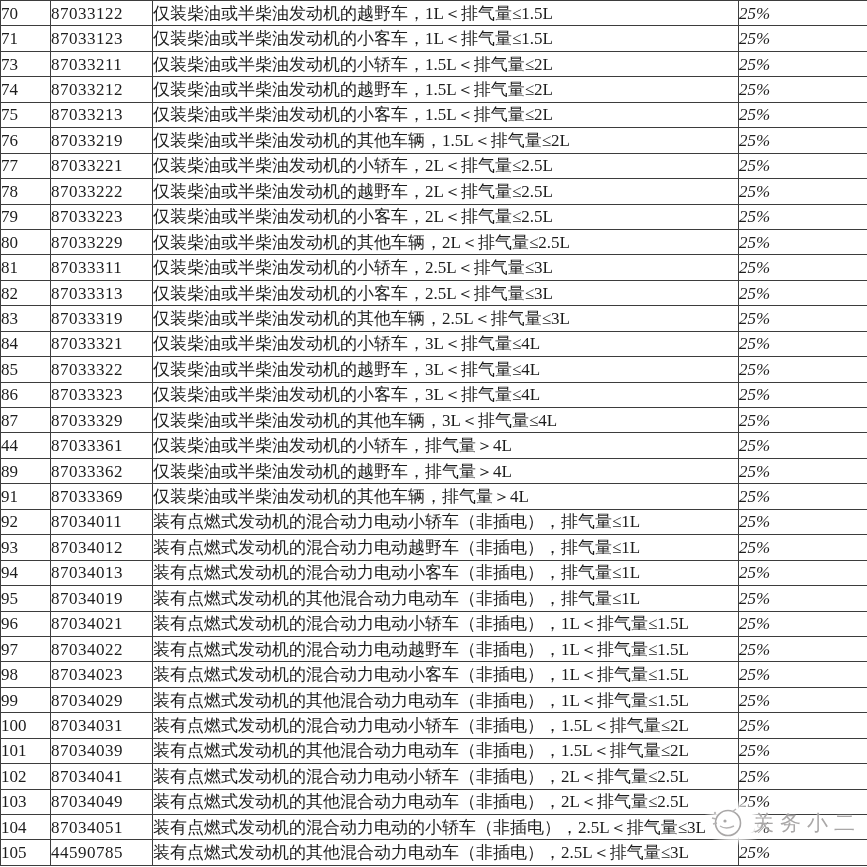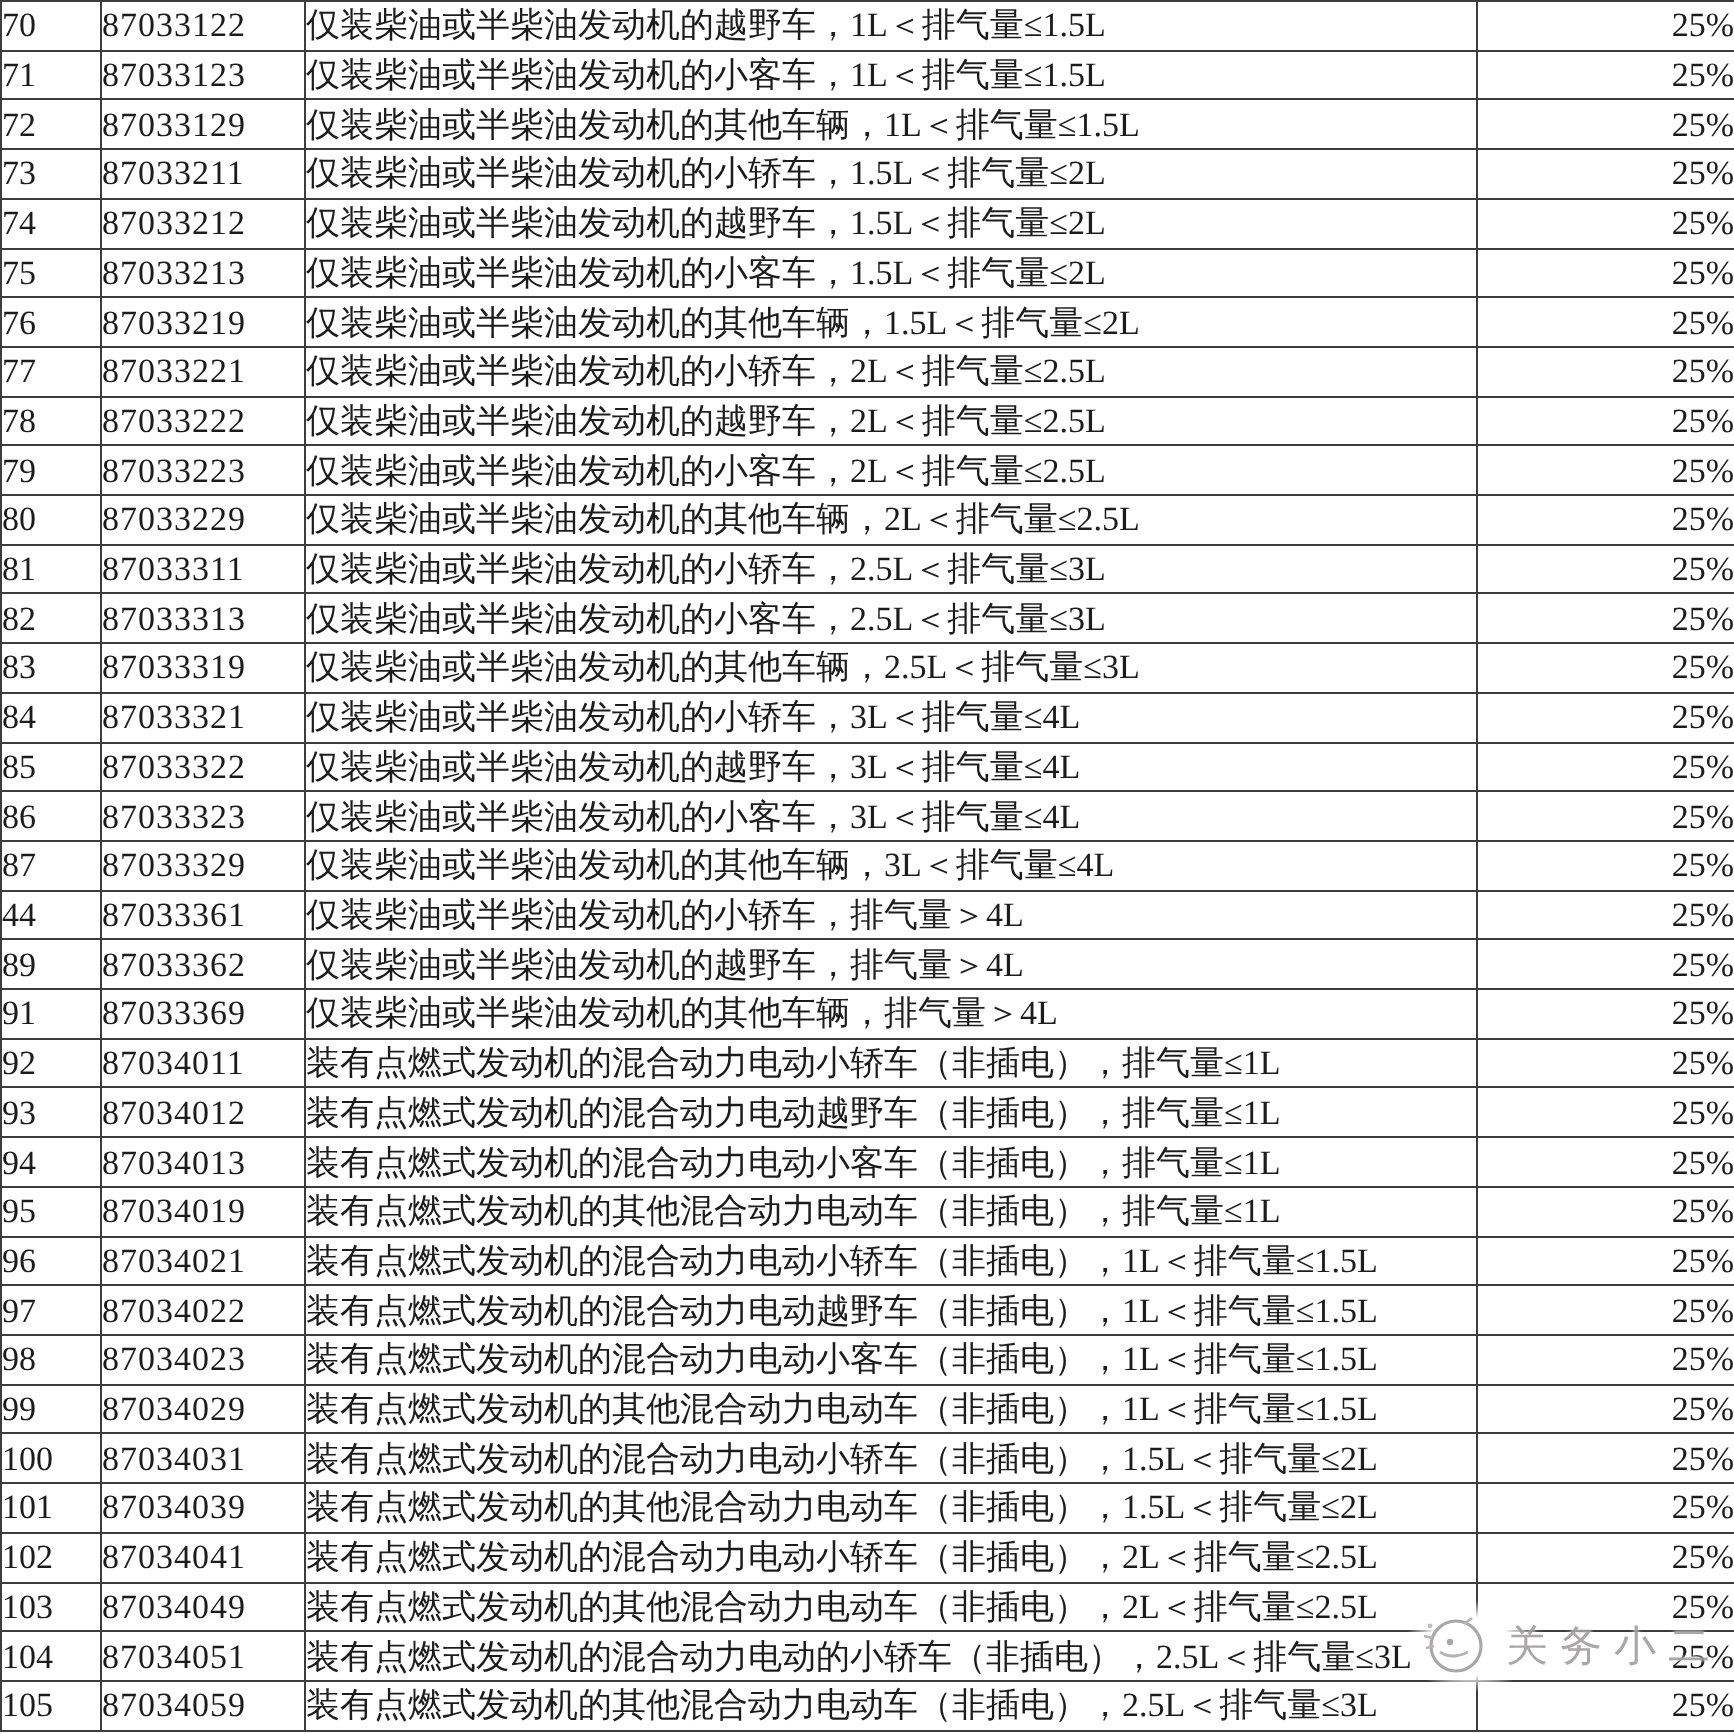--- a/index.html
+++ b/index.html
@@ -29,21 +29,21 @@
     color: #1c1c1c;
     white-space: nowrap;
     overflow: hidden;
     vertical-align: middle;
     line-height: 1;
     padding: 0;
   }
   td.col-no   { padding-left: 3px; }
   td.col-code { padding-left: 7px; letter-spacing: 0.5px; }
   td.col-desc { padding-left: 4px; }
-  td.col-rate { text-align: right; }
+  td.col-rate { text-align: left; font-style: italic; }
   col.c-no   { width: 50px; }
   col.c-code { width: 102px; }
   col.c-desc { width: 586px; }
   col.c-rate { width: 129px; }
 
   
   .watermark {
     position: absolute;
     left: 700px;
     top: 804px;
@@ -98,26 +98,20 @@
           <td class="col-desc">仅装柴油或半柴油发动机的越野车，1L＜排气量≤1.5L</td>
           <td class="col-rate">25%</td>
         </tr>
         <tr>
           <td class="col-no">71</td>
           <td class="col-code">87033123</td>
           <td class="col-desc">仅装柴油或半柴油发动机的小客车，1L＜排气量≤1.5L</td>
           <td class="col-rate">25%</td>
         </tr>
         <tr>
-          <td class="col-no">72</td>
-          <td class="col-code">87033129</td>
-          <td class="col-desc">仅装柴油或半柴油发动机的其他车辆，1L＜排气量≤1.5L</td>
-          <td class="col-rate">25%</td>
-        </tr>
-        <tr>
           <td class="col-no">73</td>
           <td class="col-code">87033211</td>
           <td class="col-desc">仅装柴油或半柴油发动机的小轿车，1.5L＜排气量≤2L</td>
           <td class="col-rate">25%</td>
         </tr>
         <tr>
           <td class="col-no">74</td>
           <td class="col-code">87033212</td>
           <td class="col-desc">仅装柴油或半柴油发动机的越野车，1.5L＜排气量≤2L</td>
           <td class="col-rate">25%</td>
@@ -291,21 +285,21 @@
           <td class="col-rate">25%</td>
         </tr>
         <tr>
           <td class="col-no">104</td>
           <td class="col-code">87034051</td>
           <td class="col-desc">装有点燃式发动机的混合动力电动的小轿车（非插电），2.5L＜排气量≤3L</td>
           <td class="col-rate">25%</td>
         </tr>
         <tr>
           <td class="col-no">105</td>
-          <td class="col-code">87034059</td>
+          <td class="col-code">44590785</td>
           <td class="col-desc">装有点燃式发动机的其他混合动力电动车（非插电），2.5L＜排气量≤3L</td>
           <td class="col-rate">25%</td>
         </tr>
       </tbody>
   </table>
 
   <div class="watermark">
     <div class="wm-glow"></div>
     <div class="wm-logo">
       <svg width="34" height="34" viewBox="0 0 34 34">

